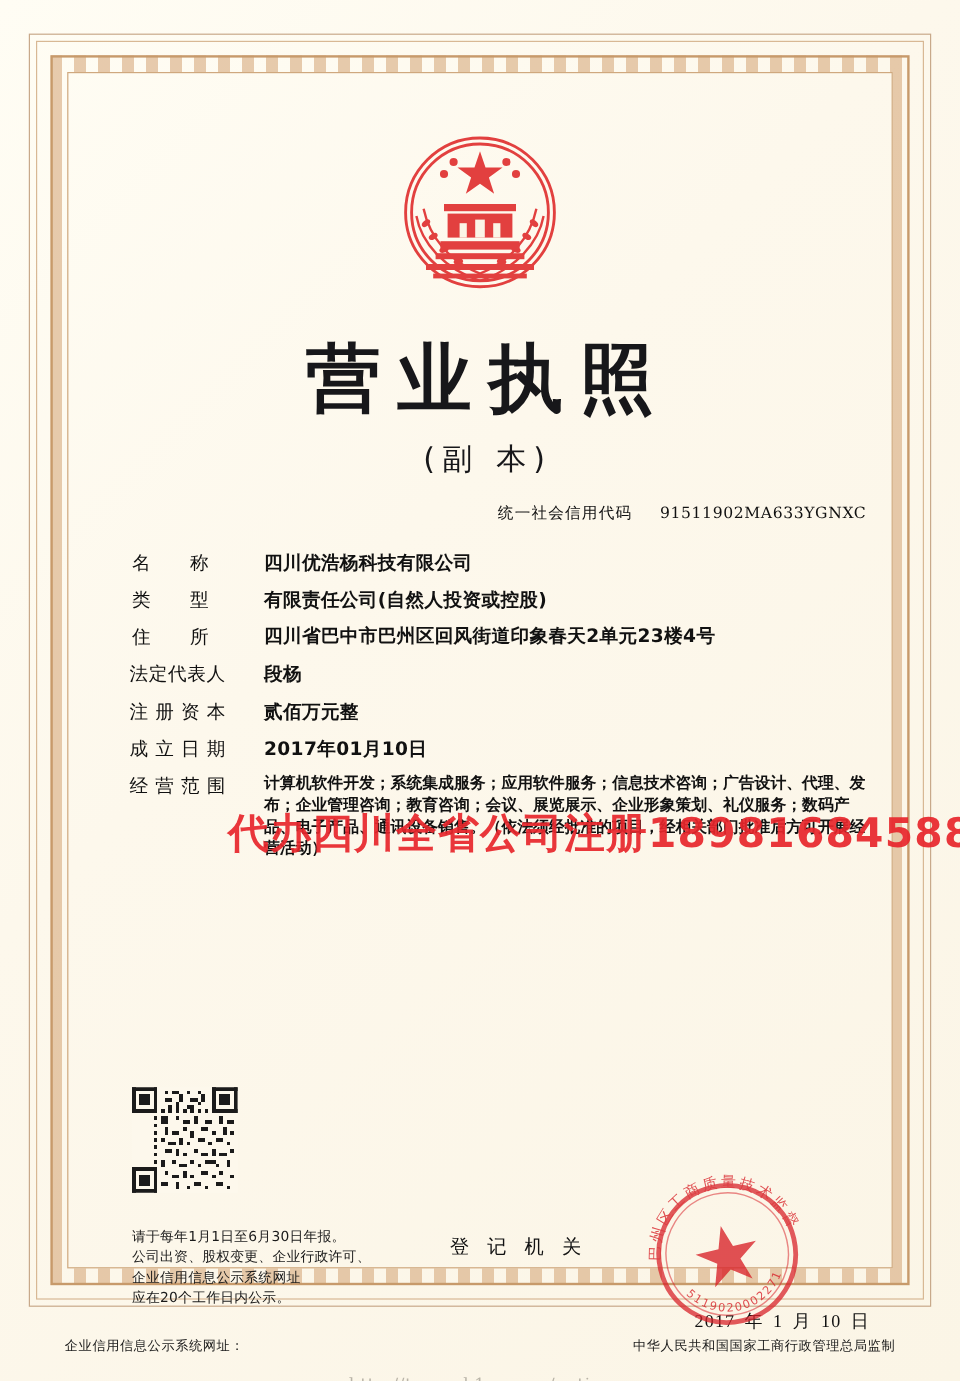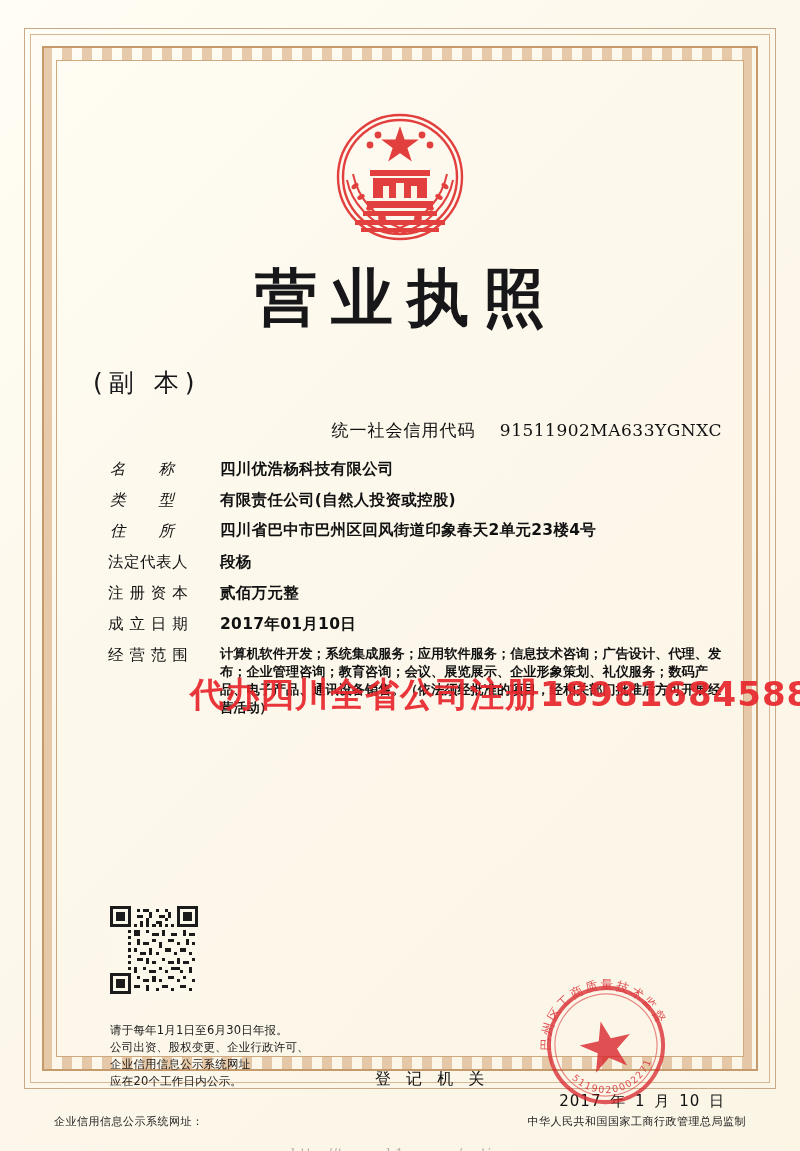--- a/index.html
+++ b/index.html
@@ -53,39 +53,40 @@
   }
 
   
   .emblem{
     position:absolute;left:50%;top:28px;transform:translateX(-50%);
     width:150px;height:150px;
   }
 
   
   .title{
-    position:absolute;left:0;right:0;top:182px;
+    position:absolute;left:0;right:0;top:200px;
     text-align:center;
     font-family:"DejaVu Sans","Liberation Sans",sans-serif;
     font-size:62px;
     font-weight:bold;
     letter-spacing:14px;
     color:#17171a;
     text-indent:14px;
   }
   .subtitle{
-    position:absolute;left:17px;right:0;top:292px;
+    position:absolute;left:7px;right:0;top:292px;
+    text-align:center;
     font-size:25px;
     color:#17171a;
     letter-spacing:6px;
     text-indent:6px;
   }
   .credit-line{
     position:absolute;right:8px;top:345px;
-    font-size:17px;color:#111;
+    font-size:13px;color:#111;
     letter-spacing:1px;
   }
   .credit-line .code{
     margin-left:18px;
     font-family:"DejaVu Serif","Liberation Serif",serif;
     letter-spacing:.5px;
   }
 
   
   .fields{
@@ -97,21 +98,21 @@
     margin-bottom:11px;
   }
   .label{
     width:112px;
     flex:0 0 112px;
     font-size:15.5px;
     color:#111;
     letter-spacing:.5px;
     line-height:20px;
   }
-  .label.sp{ letter-spacing:14px; text-indent:2px;font-style:italic;}
+  .label.sp{ letter-spacing:14px; text-indent:2px;}
   .value{
     flex:1;
     font-size:15.5px;
     color:#111;
     line-height:20px;
     letter-spacing:.3px;
     font-weight:bold;
   }
   .value.addr{ line-height:19px;}
   .row.scope .value{
@@ -148,27 +149,27 @@
     letter-spacing:.2px;
   }
 
   
   .registry{
     position:absolute;left:300px;top:955px;
     font-size:16px;
     letter-spacing:5px;
     color:#111;
     text-indent:5px;
-    margin-top:40px;
   }
   .dateline{
     position:absolute;right:2px;top:1018px;
     font-size:15px;
     color:#111;
     letter-spacing:1px;
+    font-family:Liberation Serif, serif;
   }
   .dateline em{font-style:normal;margin:0 3px;}
 
   
   .seal{
     position:absolute;left:460px;top:895px;
     width:152px;height:152px;
     transform:rotate(-13deg);
     opacity:.88;
   }

